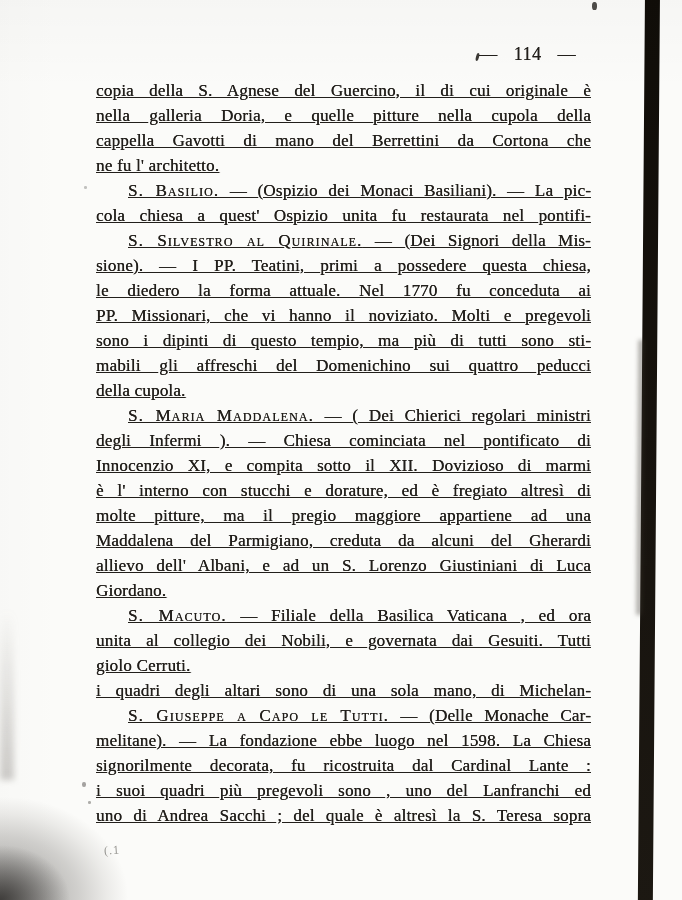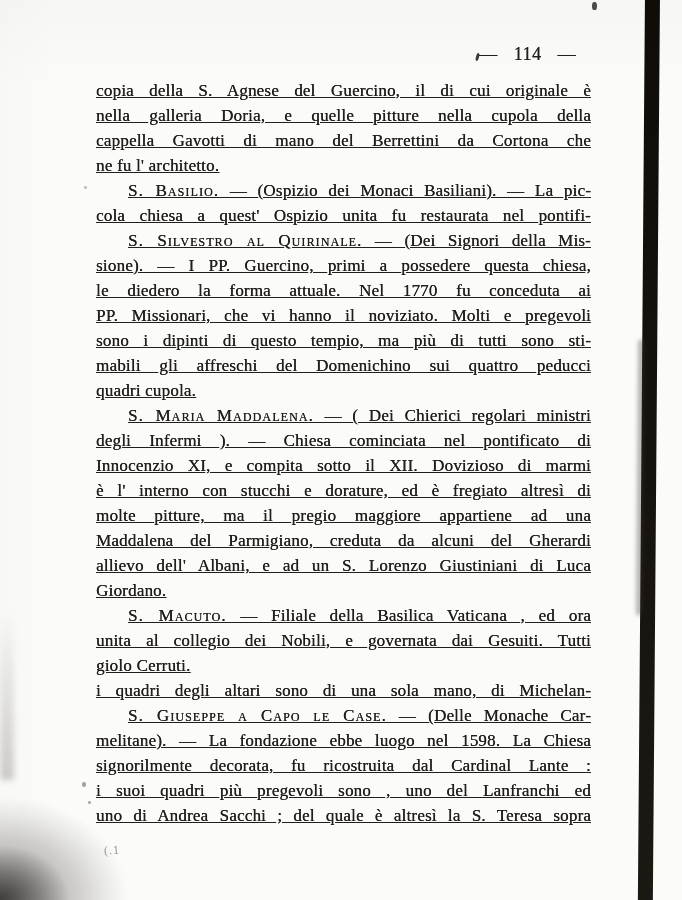--- a/index.html
+++ b/index.html
@@ -111,45 +111,45 @@
         <div class="line">nella galleria Doria, e quelle pitture nella cupola della</div>
         <div class="line">cappella Gavotti di mano del Berrettini da Cortona che</div>
         <div class="line lastline">ne fu l' architetto.</div>
       </div>
       <div class="paragraph">
         <div class="line indent"><span class="entry-heading">S. Basilio.</span> — (Ospizio dei Monaci Basiliani). — La pic-</div>
         <div class="line">cola chiesa a quest' Ospizio unita fu restaurata nel pontifi-</div>
       </div>
       <div class="paragraph">
         <div class="line indent"><span class="entry-heading">S. Silvestro al Quirinale.</span> — (Dei Signori della Mis-</div>
-        <div class="line">sione). — I PP. Guercino, primi a possedere questa chiesa,</div>
+        <div class="line">sione). — I PP. Teatini, primi a possedere questa chiesa,</div>
         <div class="line">le diedero la forma attuale. Nel 1770 fu conceduta ai</div>
         <div class="line">PP. Missionari, che vi hanno il noviziato. Molti e pregevoli</div>
         <div class="line">sono i dipinti di questo tempio, ma più di tutti sono sti-</div>
         <div class="line">mabili gli affreschi del Domenichino sui quattro peducci</div>
-        <div class="line lastline">quadri cupola.</div>
+        <div class="line lastline">della cupola.</div>
       </div>
       <div class="paragraph">
         <div class="line indent"><span class="entry-heading">S. Maria Maddalena.</span> — ( Dei Chierici regolari ministri</div>
         <div class="line">degli Infermi ). — Chiesa cominciata nel pontificato di</div>
         <div class="line">Innocenzio XI, e compita sotto il XII. Dovizioso di marmi</div>
         <div class="line">è l' interno con stucchi e dorature, ed è fregiato altresì di</div>
         <div class="line">molte pitture, ma il pregio maggiore appartiene ad una</div>
         <div class="line">Maddalena del Parmigiano, creduta da alcuni del Gherardi</div>
         <div class="line">allievo dell' Albani, e ad un S. Lorenzo Giustiniani di Luca</div>
         <div class="line lastline">Giordano.</div>
       </div>
       <div class="paragraph">
         <div class="line indent"><span class="entry-heading">S. Macuto.</span> — Filiale della Basilica Vaticana , ed ora</div>
         <div class="line">unita al collegio dei Nobili, e governata dai Gesuiti. Tutti</div>
         <div class="line lastline">giolo Cerruti.</div>
         <div class="line">i quadri degli altari sono di una sola mano, di Michelan-</div>
       </div>
       <div class="paragraph">
-        <div class="line indent"><span class="entry-heading">S. Giuseppe a Capo le Case.</span> — (Delle Monache Car-</div>
+        <div class="line indent"><span class="entry-heading">S. Giuseppe a Capo le Tutti.</span> — (Delle Monache Car-</div>
         <div class="line">melitane). — La fondazione ebbe luogo nel 1598. La Chiesa</div>
         <div class="line">signorilmente decorata, fu ricostruita dal Cardinal Lante :</div>
         <div class="line">i suoi quadri più pregevoli sono , uno del Lanfranchi ed</div>
         <div class="line">uno di Andrea Sacchi ; del quale è altresì la S. Teresa sopra</div>
       </div>
     </div>
 
   <div class="stray-mark">(.1</div>
 
   <div class="scan-bar"></div>

